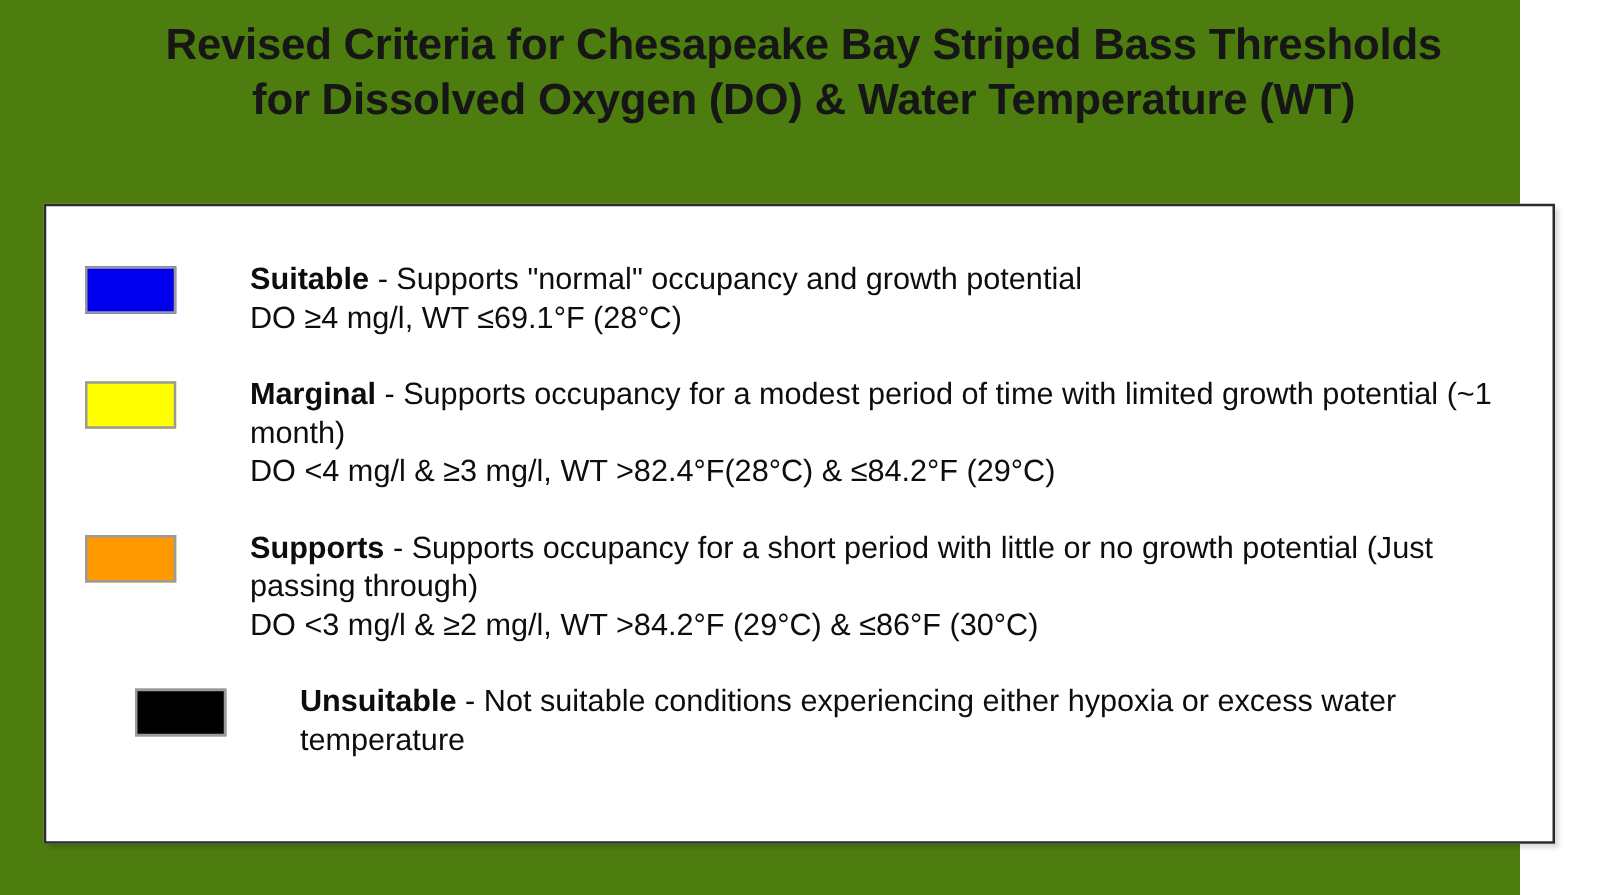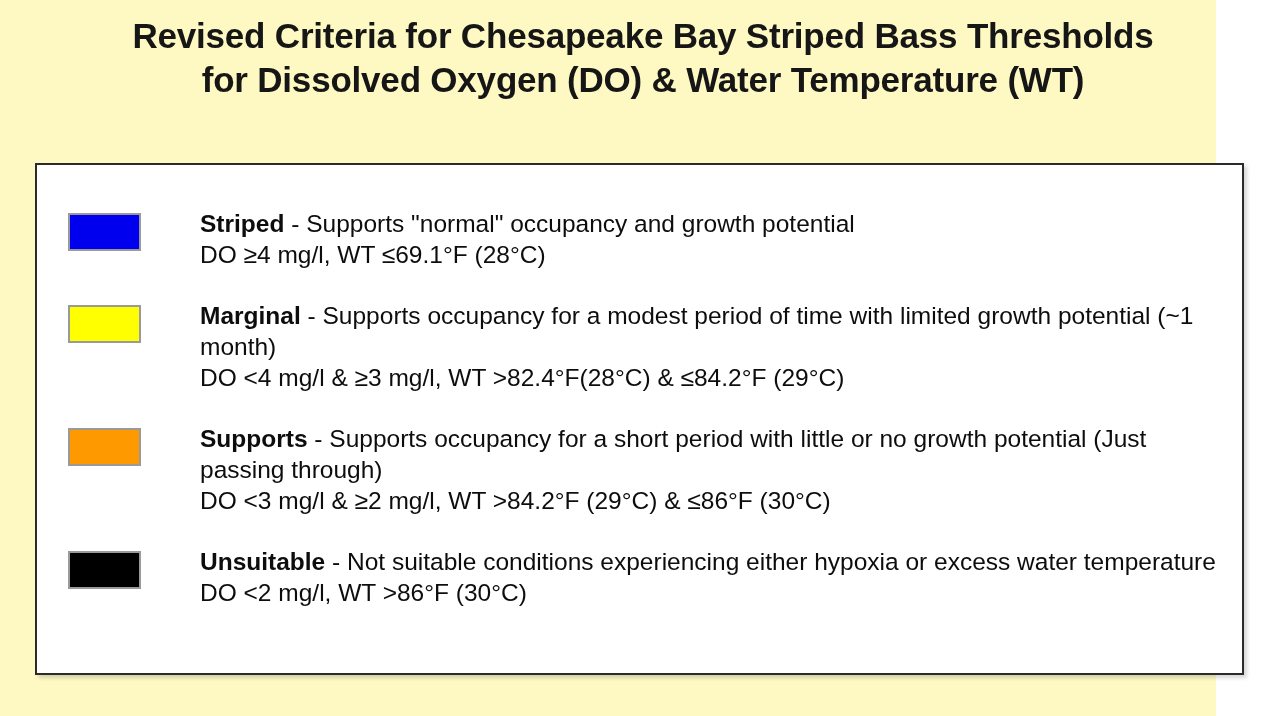--- a/index.html
+++ b/index.html
@@ -13,21 +13,21 @@
     overflow: hidden;
     font-family: "Liberation Sans", sans-serif;
     color: #000000;
     -webkit-font-smoothing: antialiased;
   }
 
   .slide {
     position: relative;
     width: 1216px;
     height: 716px;
-    background: #fef9c3;
+    background: #4d7c0f;
   }
 
   
   .title {
     position: absolute;
     left: 0;
     top: 14px;
     width: 1286px;
     text-align: center;
     font-size: 35px;
@@ -56,21 +56,21 @@
     left: 31px;
     top: 43px;
     right: 20px;
   }
 
   .legend-row {
     position: relative;
     min-height: 50px;
     margin-bottom: 30px;
   }
-  .legend-row:last-child { margin-bottom: 0; }
+  .legend-row:last-child { margin-bottom: 0; margin-left: 40px; }
 
   .swatch {
     position: absolute;
     left: 0;
     top: 5px;
     width: 73px;
     height: 38px;
     border: 2px solid #9a9a9a;
     box-sizing: border-box;
   }
@@ -97,21 +97,21 @@
     <span class="tline">Revised Criteria for Chesapeake Bay Striped Bass Thresholds</span>
     <span class="tline">for Dissolved Oxygen (DO) &amp; Water Temperature (WT)</span>
   </div>
 
   <div class="legend-box">
     <div class="legend-list">
 
       <div class="legend-row">
         <div class="swatch" style="background-color: rgb(0, 0, 238); border-color: rgb(154, 154, 154);"></div>
         <div class="row-text">
-          <span class="label">Striped</span><span class="desc"> - </span><span class="desc">Supports "normal" occupancy and growth potential</span>
+          <span class="label">Suitable</span><span class="desc"> - </span><span class="desc">Supports "normal" occupancy and growth potential</span>
           <span class="criteria">DO ≥4 mg/l, WT ≤69.1°F (28°C)</span>
         </div>
       </div>
 
       <div class="legend-row">
         <div class="swatch" style="background-color: rgb(255, 255, 0); border-color: rgb(154, 154, 154);"></div>
         <div class="row-text">
           <span class="label">Marginal</span><span class="desc"> - </span><span class="desc">Supports occupancy for a modest period of time with limited growth potential (~1 month)</span>
           <span class="criteria">DO &lt;4 mg/l &amp; ≥3 mg/l, WT &gt;82.4°F(28°C) &amp; ≤84.2°F (29°C)</span>
         </div>
@@ -122,20 +122,19 @@
         <div class="row-text">
           <span class="label">Supports</span><span class="desc"> - </span><span class="desc">Supports occupancy for a short period with little or no growth potential (Just passing through)</span>
           <span class="criteria">DO &lt;3 mg/l &amp; ≥2 mg/l, WT &gt;84.2°F (29°C) &amp; ≤86°F (30°C)</span>
         </div>
       </div>
 
       <div class="legend-row">
         <div class="swatch" style="background-color: rgb(0, 0, 0); border-color: rgb(154, 154, 154);"></div>
         <div class="row-text">
           <span class="label">Unsuitable</span><span class="desc"> - </span><span class="desc">Not suitable conditions experiencing either hypoxia or excess water temperature</span>
-          <span class="criteria">DO &lt;2 mg/l, WT &gt;86°F (30°C)</span>
         </div>
       </div>
 
     </div>
   </div>
 
 </div>
 
 </body></html>

